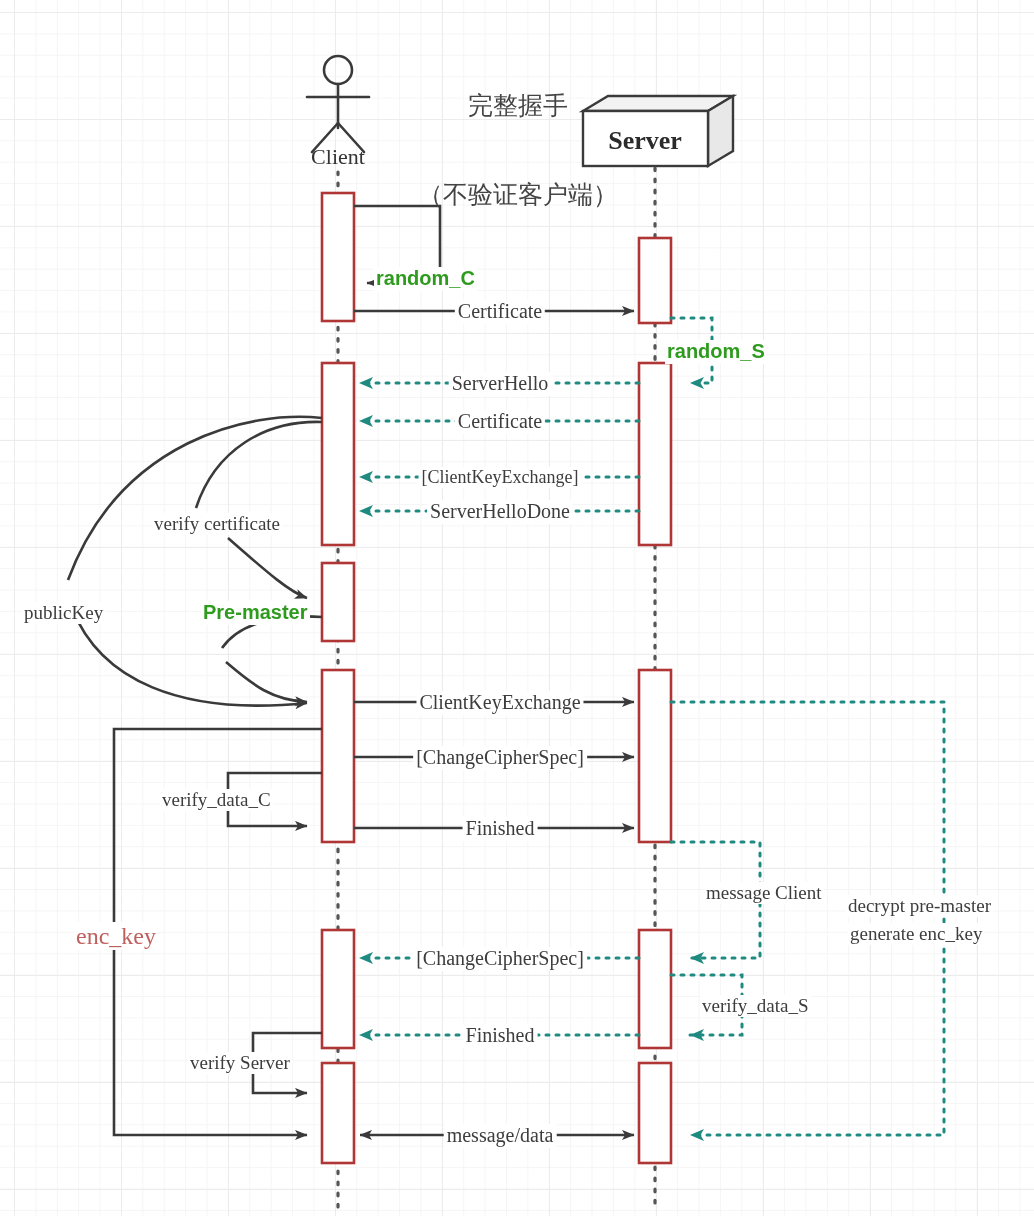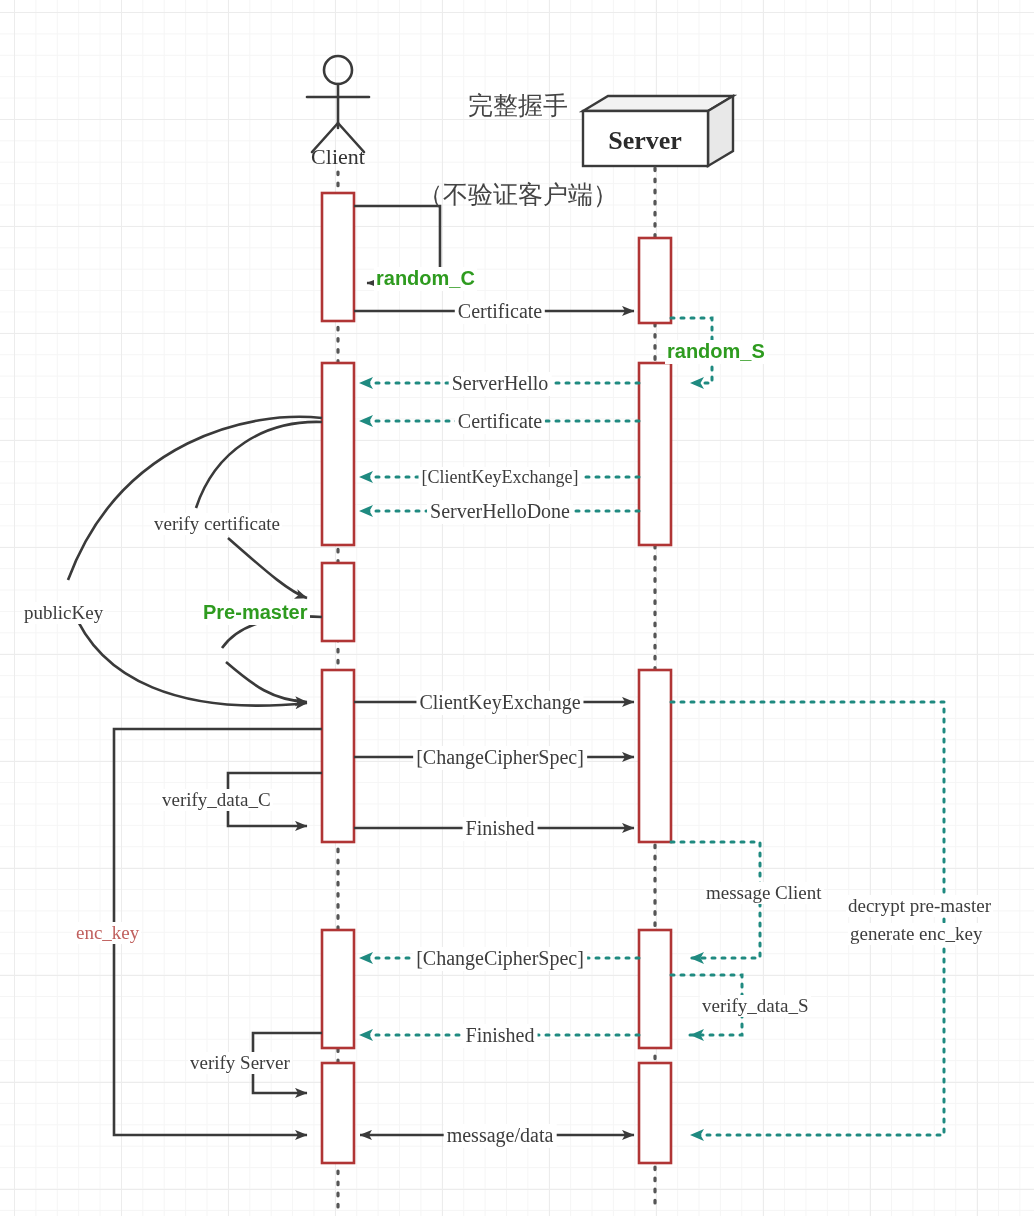--- a/index.html
+++ b/index.html
@@ -54,21 +54,21 @@
   }
   .green-label {
     font-size: 20px;
     font-weight: bold;
     font-family: "Liberation Sans", sans-serif;
     color: #2e9b1f;
     background: #ffffff;
     padding: 0 2px;
   }
   .red-label {
-    font-size: 19px;
+    font-size: 24px;
     color: #c0605e;
     background: #ffffff;
     padding: 0 2px;
   }
   .title-label {
     font-size: 25px;
     color: #444444;
     text-align: center;
     font-family: "DejaVu Sans", sans-serif;
   }

